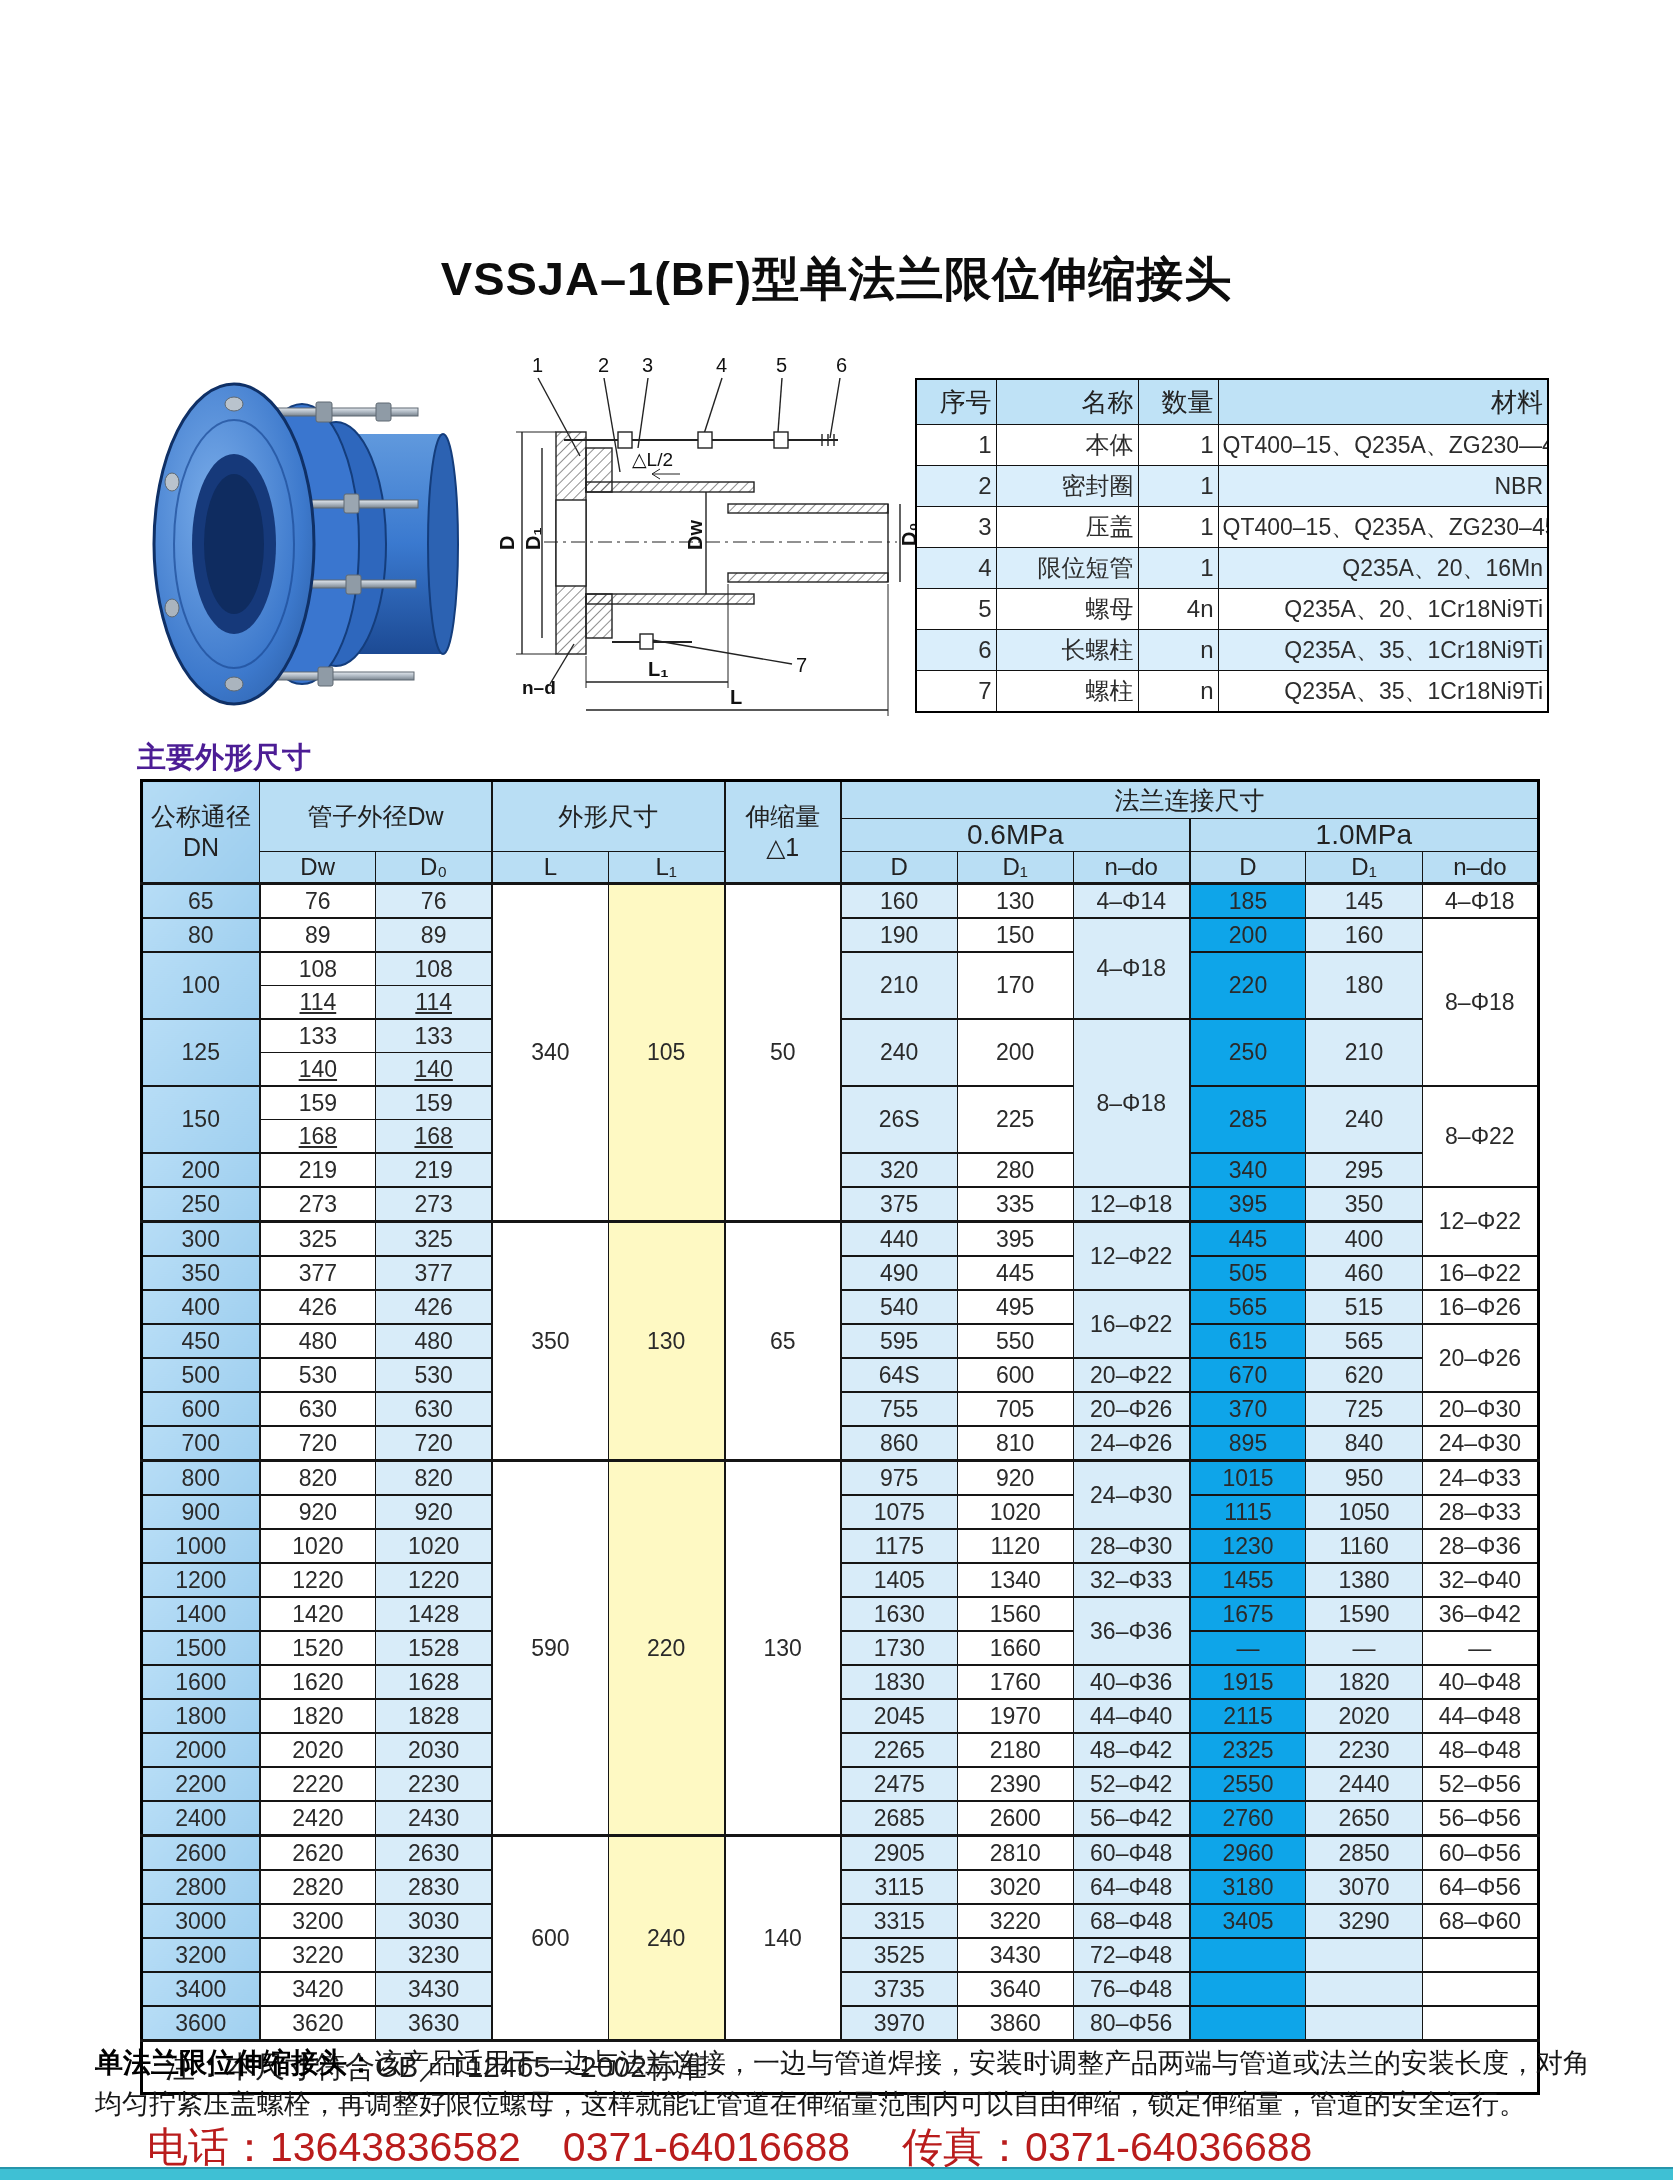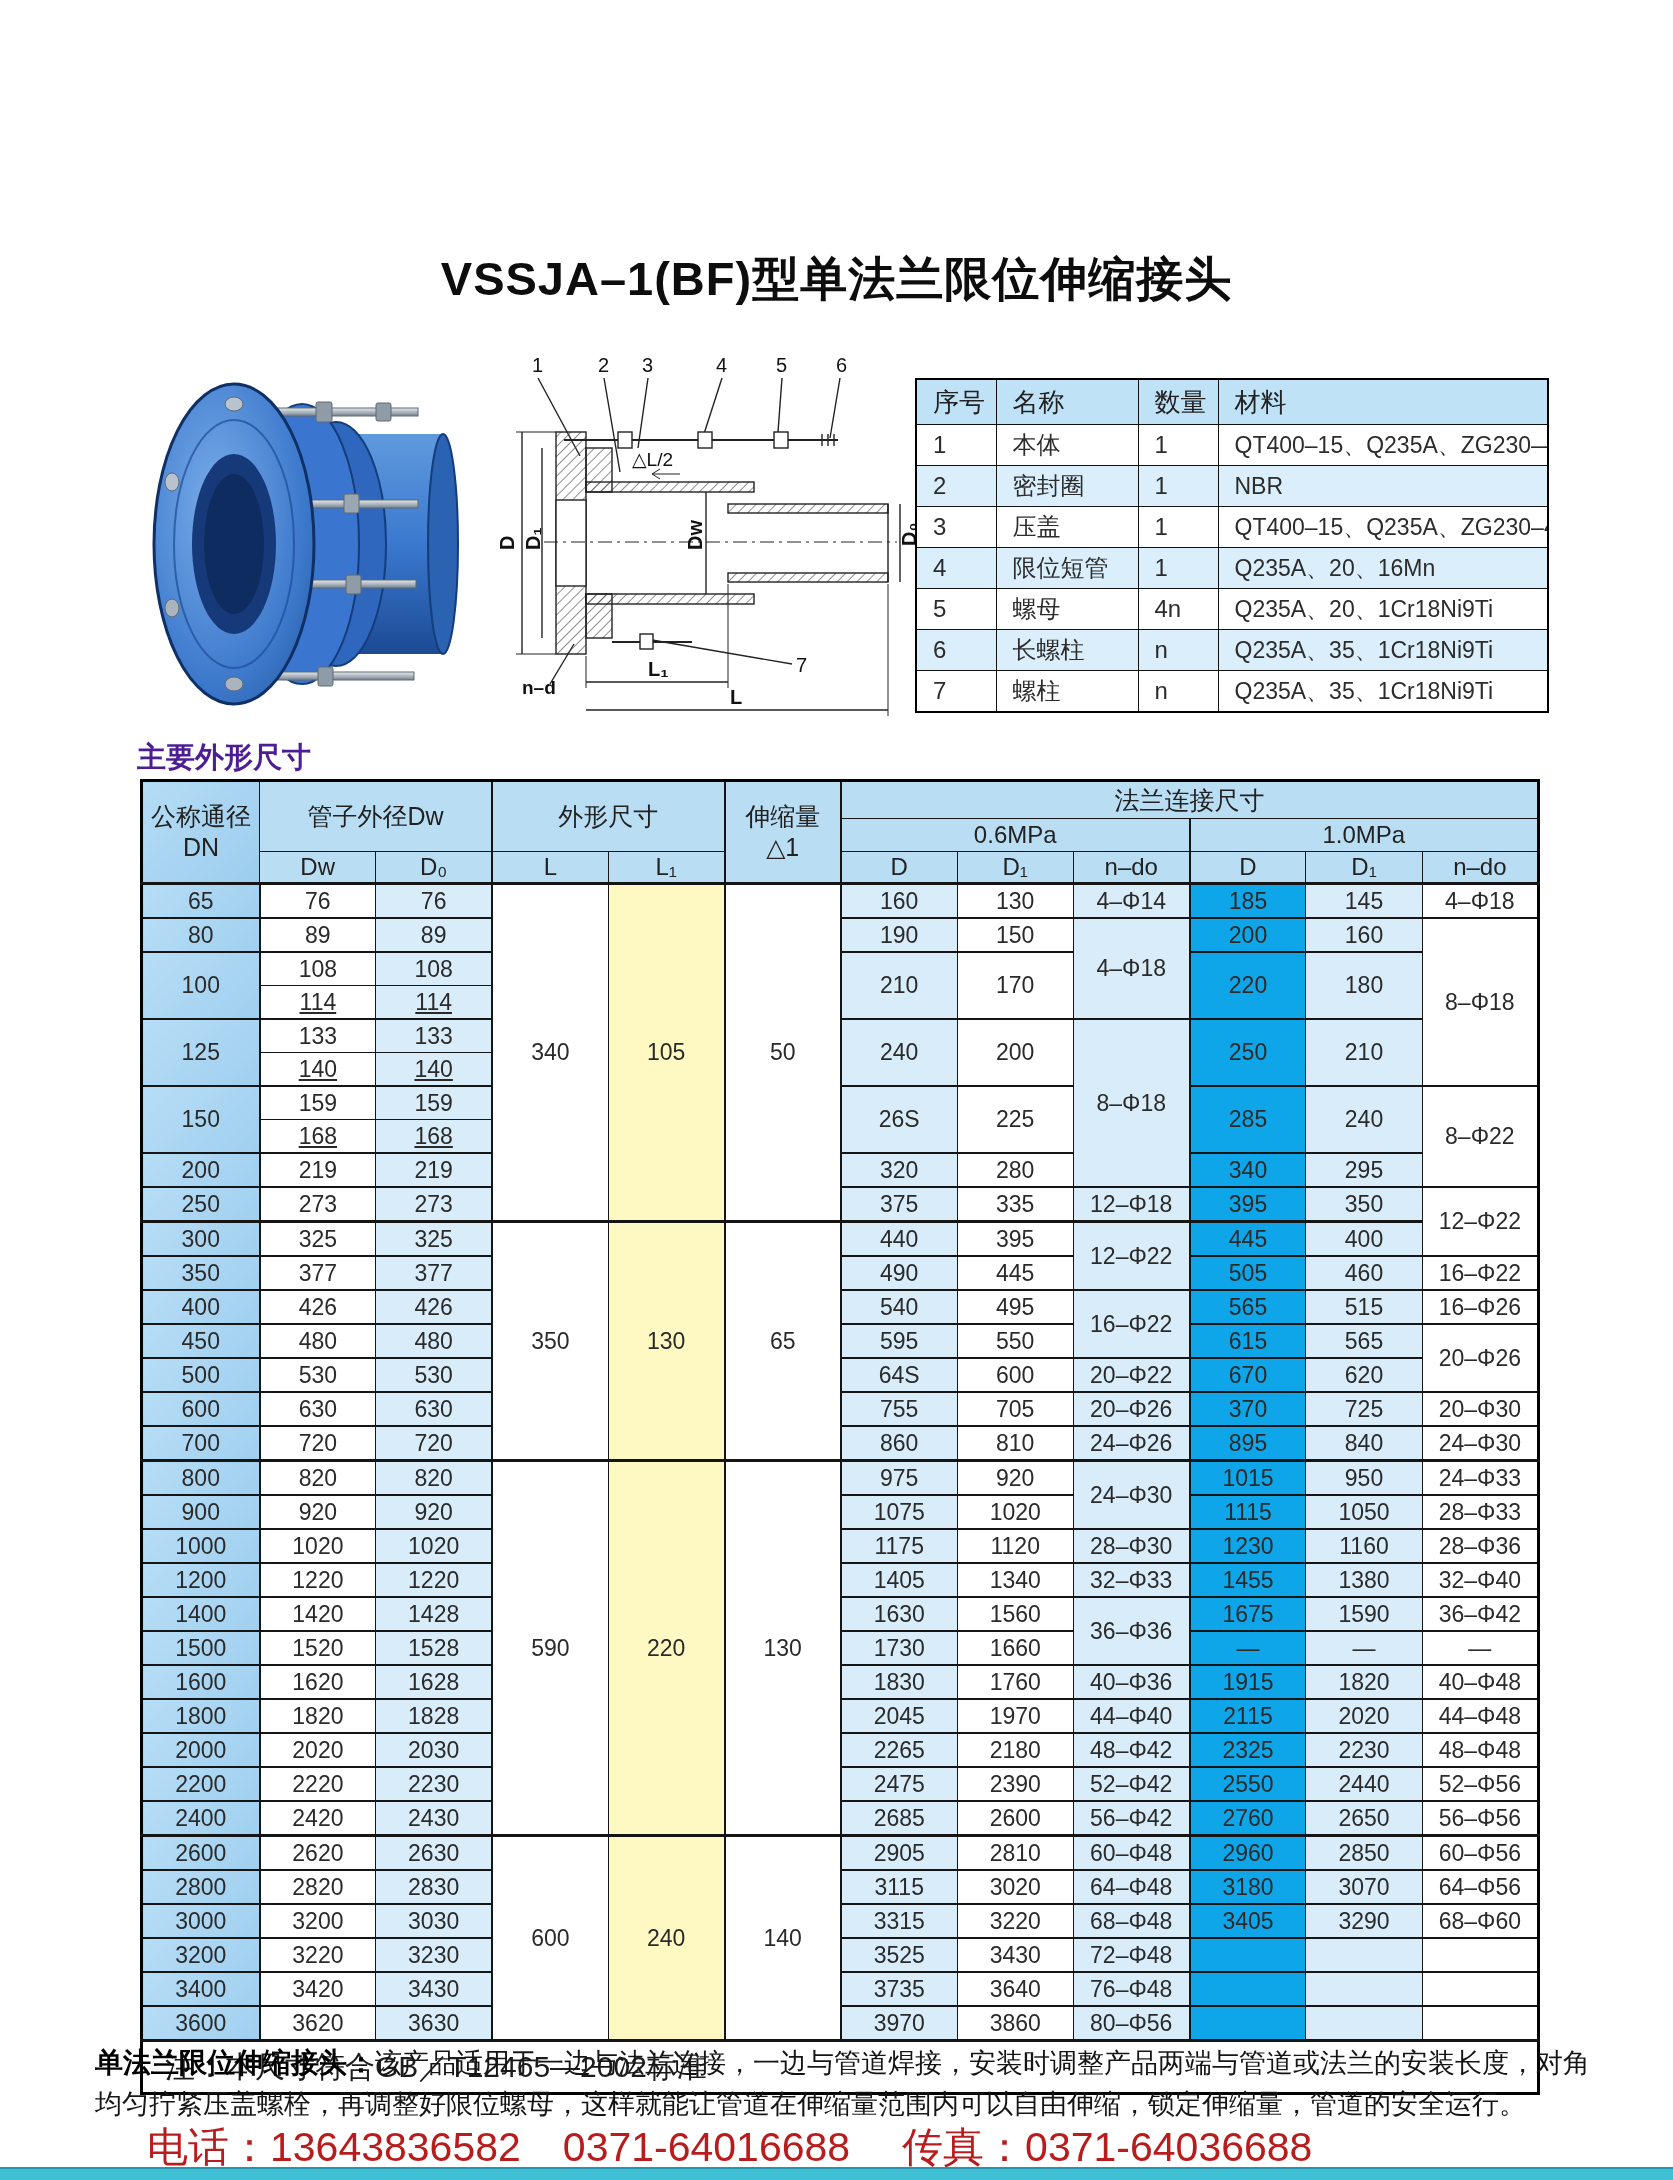--- a/index.html
+++ b/index.html
@@ -7,39 +7,39 @@
 
   
   .page-title{position:absolute;left:0;top:248px;width:1673px;text-align:center;
     font-size:47px;font-weight:800;letter-spacing:1px;color:#0d0d0d;}
 
   
   .photo-box{position:absolute;left:148px;top:372px;width:315px;height:350px;}
   .diagram-box{position:absolute;left:492px;top:352px;width:425px;height:385px;}
 
   .parts-table{position:absolute;left:915px;top:378px;width:632px;border-collapse:collapse;table-layout:fixed;}
-  .parts-table th,.parts-table td{border:1.5px solid #111;text-align:left;vertical-align:middle;
-    font-size:24px;color:#2c2c2c;height:40px;padding:0 16px;overflow:hidden;white-space:nowrap;}
+  .parts-table th,.parts-table td{border:1.5px solid #111;text-align:right;vertical-align:middle;
+    font-size:24px;color:#2c2c2c;height:40px;padding:0 4px;overflow:hidden;white-space:nowrap;}
   .parts-table th{background:#bfe2f6;font-size:26px;color:#222;font-weight:normal;height:44px;}
   .parts-table{border:2.5px solid #000;}
   .parts-table tbody tr:nth-child(even) td{background:#daeefb;}
   .parts-table tbody tr:nth-child(odd) td{background:#ffffff;}
   .parts-table .mat{font-size:23px;}
 
   
   .section-label{position:absolute;left:137px;top:738px;font-size:29px;font-weight:800;color:#4c1d95;}
 
   
   .main-table{position:absolute;left:140px;top:779px;width:1400px;border-collapse:collapse;table-layout:fixed;
     border:3px solid #000;}
   .main-table th,.main-table td{border:1px solid #151515;text-align:center;vertical-align:middle;
     padding:0;overflow:hidden;white-space:nowrap;}
   .main-table thead th{background:#b9def4;font-weight:normal;color:#222;font-size:25px;}
   .main-table thead .h1 th{height:36px;}
-  .main-table thead .h2 th{height:32px;font-size:24px;}
+  .main-table thead .h2 th{height:32px;font-size:28px;}
   .main-table thead .h3 th{height:30px;font-size:24px;}
   .main-table thead .th-dn{background:linear-gradient(135deg,#b5dcf5,#9ccdee);font-size:25px;}
   .main-table thead .th-dn div,.main-table thead .th-exp div{line-height:1.25;}
   .thk-r{border-right-width:2px !important;}
   .main-table tbody td{height:32px;font-size:23px;color:#2a2a2a;border-top-width:2px;}
   .main-table tbody tr.sub td{border-top-width:1px;text-decoration:underline;}
   .main-table tbody tr.gb td{border-top-width:3px;}
   .c0{background:linear-gradient(135deg,#b7ddf6,#9fcfef);border-right-width:2px !important;}
   .c1{background:#ffffff;}
   .c2{background:#d8ecf9;border-right-width:2px !important;}

